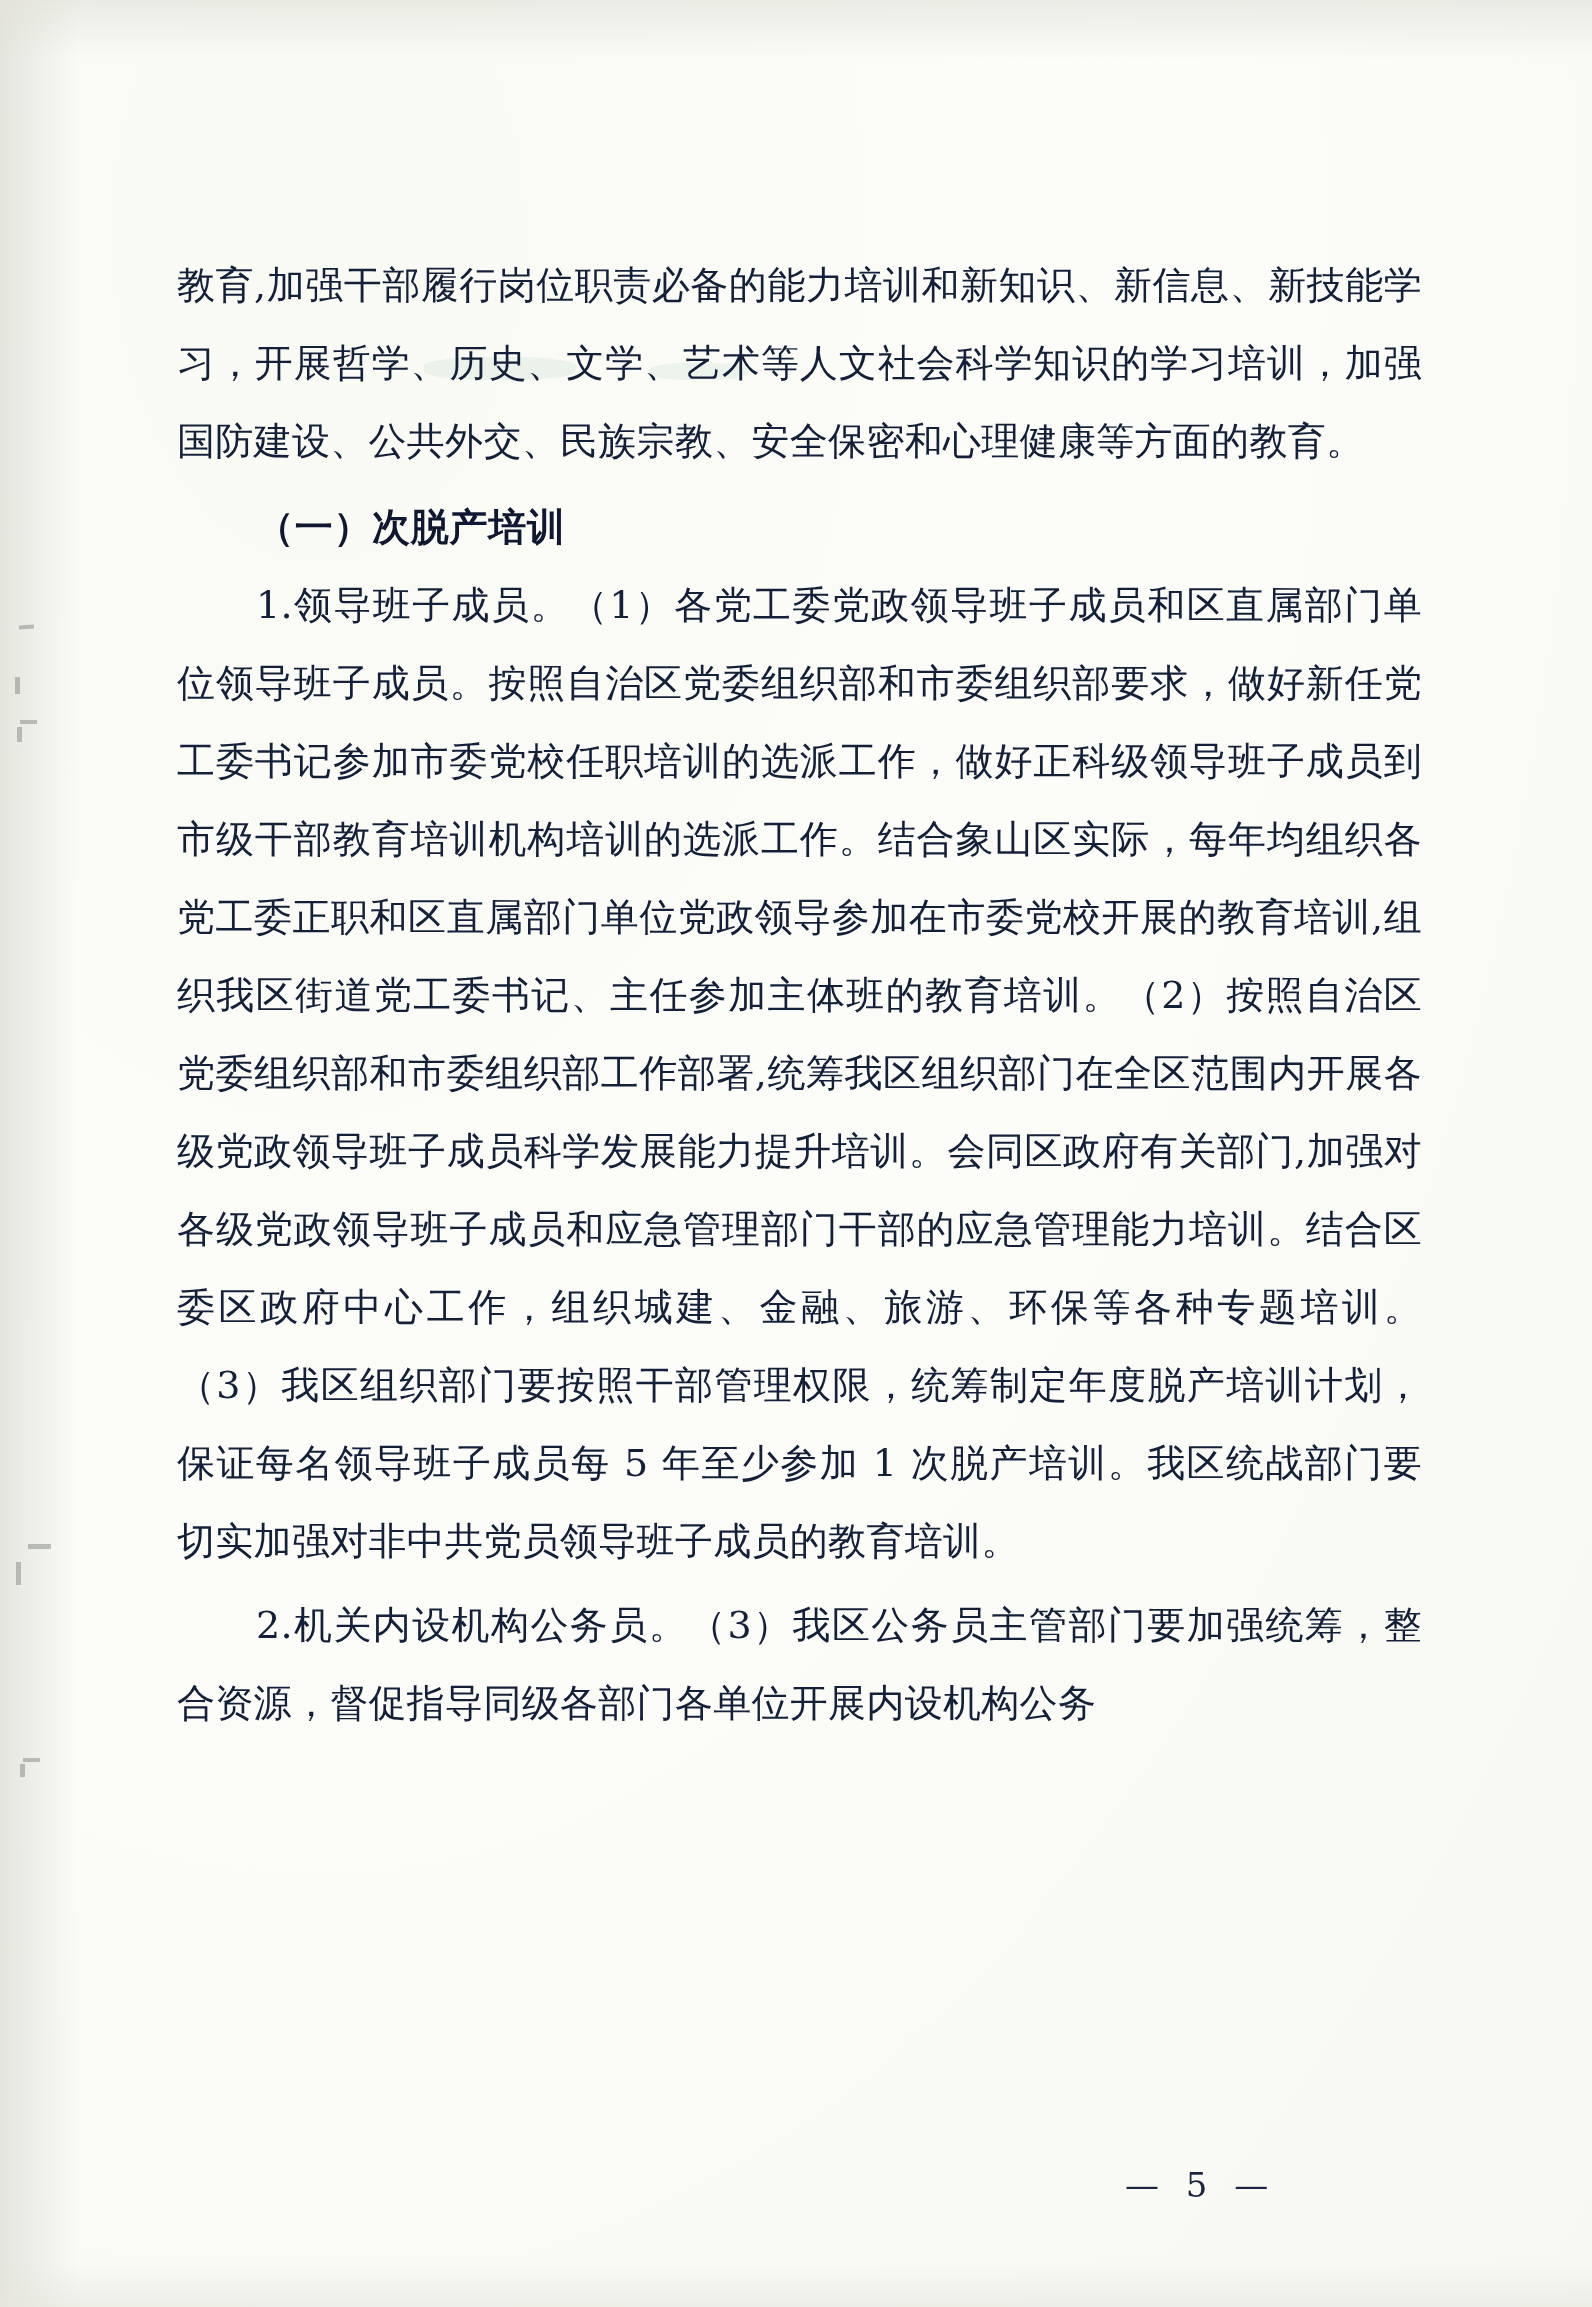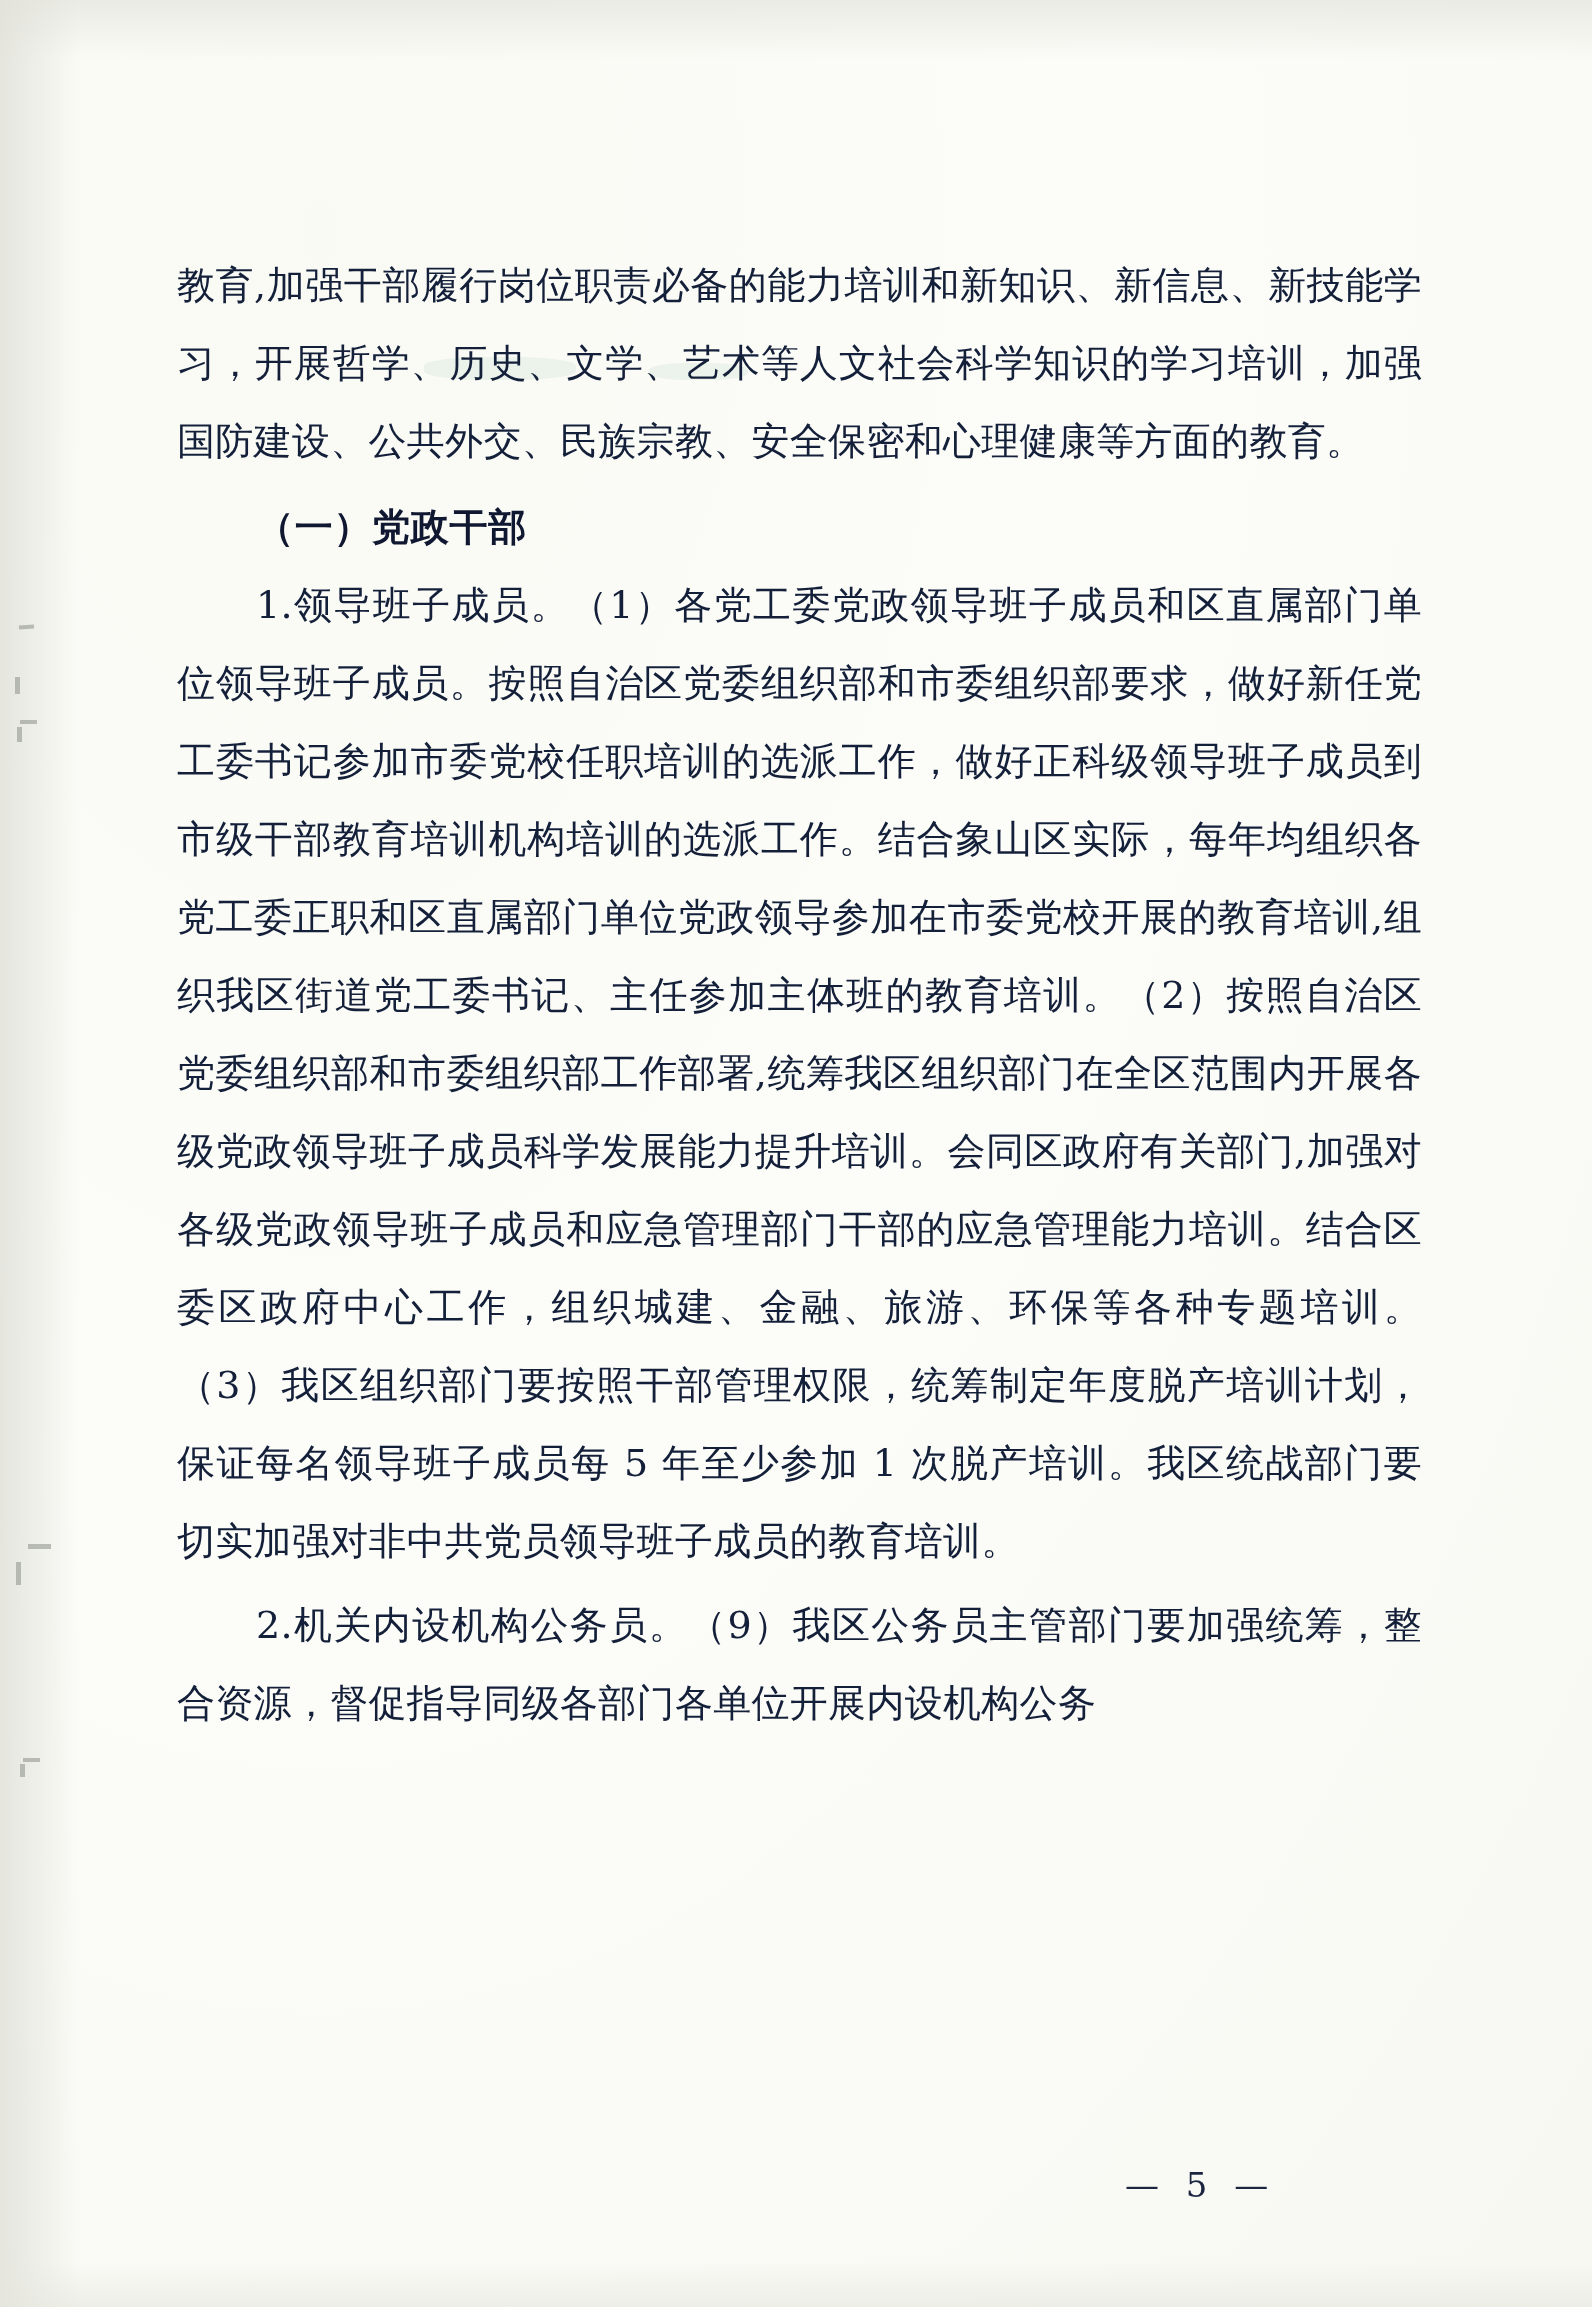--- a/index.html
+++ b/index.html
@@ -137,24 +137,24 @@
   <div class="margin-mark m7"></div>
   <div class="margin-mark m8"></div>
 
   <div class="content">
 
     <p class="body-text para">教育,加强干部履行岗位职责必备的能力培训和新知识、新信息、新技能学习，开展哲学、历史、文学、艺术等人文社会科学知识的学习培训，加强国防建设、公共外交、民族宗教、安全保密和心理健康等方面的教育。</p>
 
     <div class="gap-small"></div>
 
 
-    <p class="subheading">（一）党政干部</p>
+    <p class="subheading">（一）次脱产培训</p>
 
     <p class="body-text para indent">1.领导班子成员。（1）各党工委党政领导班子成员和区直属部门单位领导班子成员。按照自治区党委组织部和市委组织部要求，做好新任党工委书记参加市委党校任职培训的选派工作，做好正科级领导班子成员到市级干部教育培训机构培训的选派工作。结合象山区实际，每年均组织各党工委正职和区直属部门单位党政领导参加在市委党校开展的教育培训,组织我区街道党工委书记、主任参加主体班的教育培训。（2）按照自治区党委组织部和市委组织部工作部署,统筹我区组织部门在全区范围内开展各级党政领导班子成员科学发展能力提升培训。会同区政府有关部门,加强对各级党政领导班子成员和应急管理部门干部的应急管理能力培训。结合区委区政府中心工作，组织城建、金融、旅游、环保等各种专题培训。（3）我区组织部门要按照干部管理权限，统筹制定年度脱产培训计划，保证每名领导班子成员每 5 年至少参加 1 次脱产培训。我区统战部门要切实加强对非中共党员领导班子成员的教育培训。</p>
 
     <div class="gap-small"></div>
 
-    <p class="body-text para indent">2.机关内设机构公务员。（9）我区公务员主管部门要加强统筹，整合资源，督促指导同级各部门各单位开展内设机构公务</p>
+    <p class="body-text para indent">2.机关内设机构公务员。（3）我区公务员主管部门要加强统筹，整合资源，督促指导同级各部门各单位开展内设机构公务</p>
   </div>
 
   <div class="page-number-wrap">—  5  —</div>
 </div>
 
 
 </body></html>

